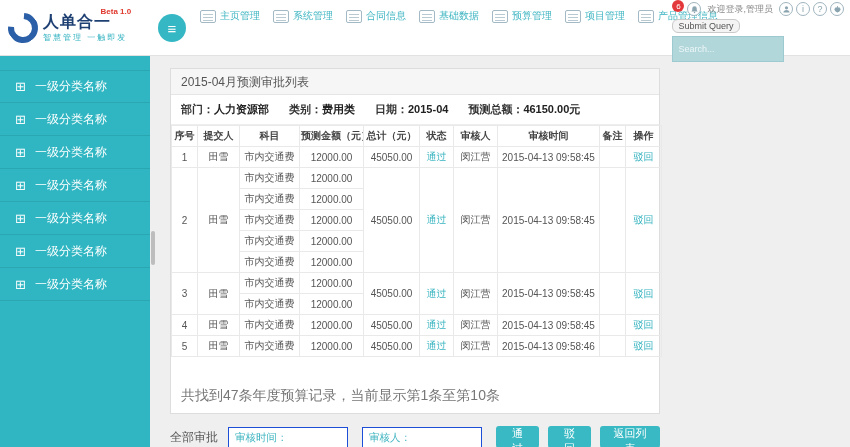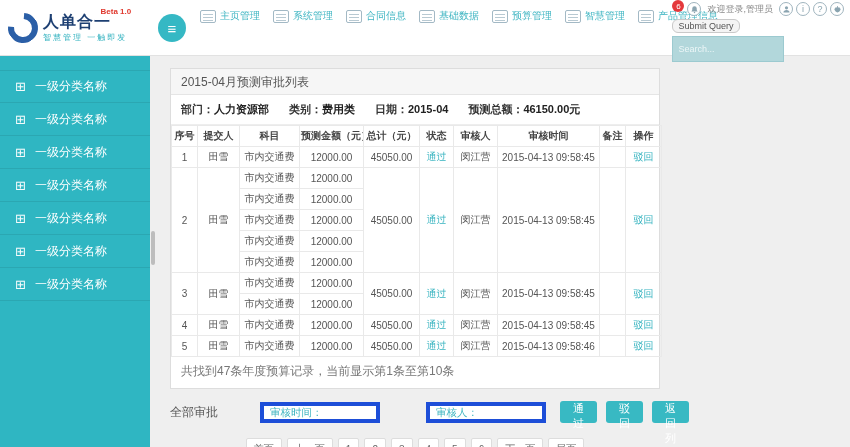--- a/index.html
+++ b/index.html
@@ -49,25 +49,25 @@
   .card-title { height:26px; line-height:26px; background:#f6f6f6; border-bottom:1px solid #e5e5e5; font-size:12px; color:#555; padding-left:10px; }
   .meta-row { display:flex; gap:20px; padding:7px 10px; font-size:11px; border-bottom:1px solid #eee; }
   .meta-label { color:#333; font-weight:bold; }
   .meta-value { color:#222; font-weight:bold; }
 
   table.report { width:100%; border-collapse:collapse; table-layout:fixed; font-size:10px; color:#555; }
   table.report th { font-weight:bold; color:#444; }
   table.report th, table.report td { border:1px solid #e9e9e9; text-align:center; padding:3px 1px; height:15px; white-space:nowrap; overflow:hidden; vertical-align:middle; }
   td.status, .action-link { color:#38b4c0; }
   .action-link { cursor:pointer; }
-  .summary { font-size:12px; color:#777; padding:6px 10px 8px; }
+  .summary { font-size:14px; color:#777; padding:6px 10px 8px;margin-top:24px; }
 
   .approval-bar { margin-top:12px; width:490px; display:flex; align-items:center; }
   .approval-label { font-size:12px; color:#555; margin-right:10px; white-space:nowrap; }
-  .appr-input { width:120px; height:21px; border:4px solid #1d4ed8; font-size:10.5px; color:#3fb5c1; padding:0 6px; background:#fff; margin-right:14px;margin-left:32px; }
+  .appr-input { width:120px; height:21px; border:1px solid #1d4ed8; font-size:10.5px; color:#3fb5c1; padding:0 6px; background:#fff; margin-right:14px; }
   .appr-input::placeholder { color:#3fb5c1; }
   .btn-group { margin-left:auto; display:flex; gap:9px; }
   .btn { height:22px; padding:0 13px; background:#38b9c3; color:#fff; border:none; border-radius:3px; font-size:11px; cursor:pointer; }
 
   .pagination { margin-top:15px; width:490px; display:flex; justify-content:center; gap:5px; }
   .page-btn { min-width:20px; padding:3px 7px; background:#fff; border:1px solid #ddd; font-size:10px; color:#666; cursor:pointer; border-radius:2px; }
 </style>
 </head>
 <body>
 
@@ -109,21 +109,21 @@
           <span class="nav-label">基础数据</span>
         </div>
 
         <div class="nav-item">
           <span class="nav-icon"></span>
           <span class="nav-label">预算管理</span>
         </div>
 
         <div class="nav-item">
           <span class="nav-icon"></span>
-          <span class="nav-label">智慧管理</span>
+          <span class="nav-label">项目管理</span>
         </div>
 
 
         <div class="nav-item">
           <span class="nav-icon"></span>
           <span class="nav-label">产品管理信息</span>
         </div>
       </nav>
 
     <div class="user-area">

